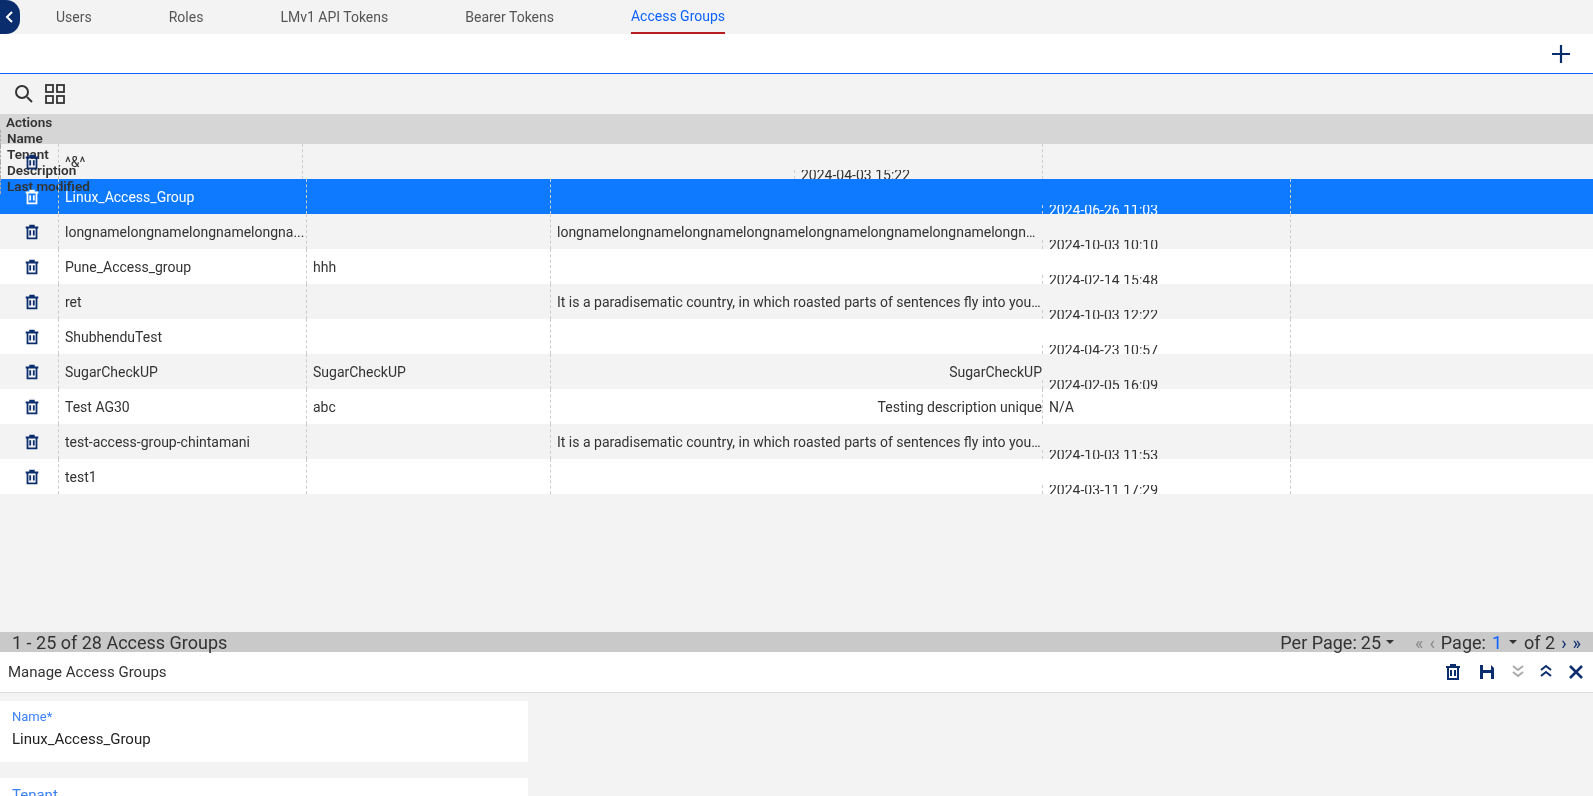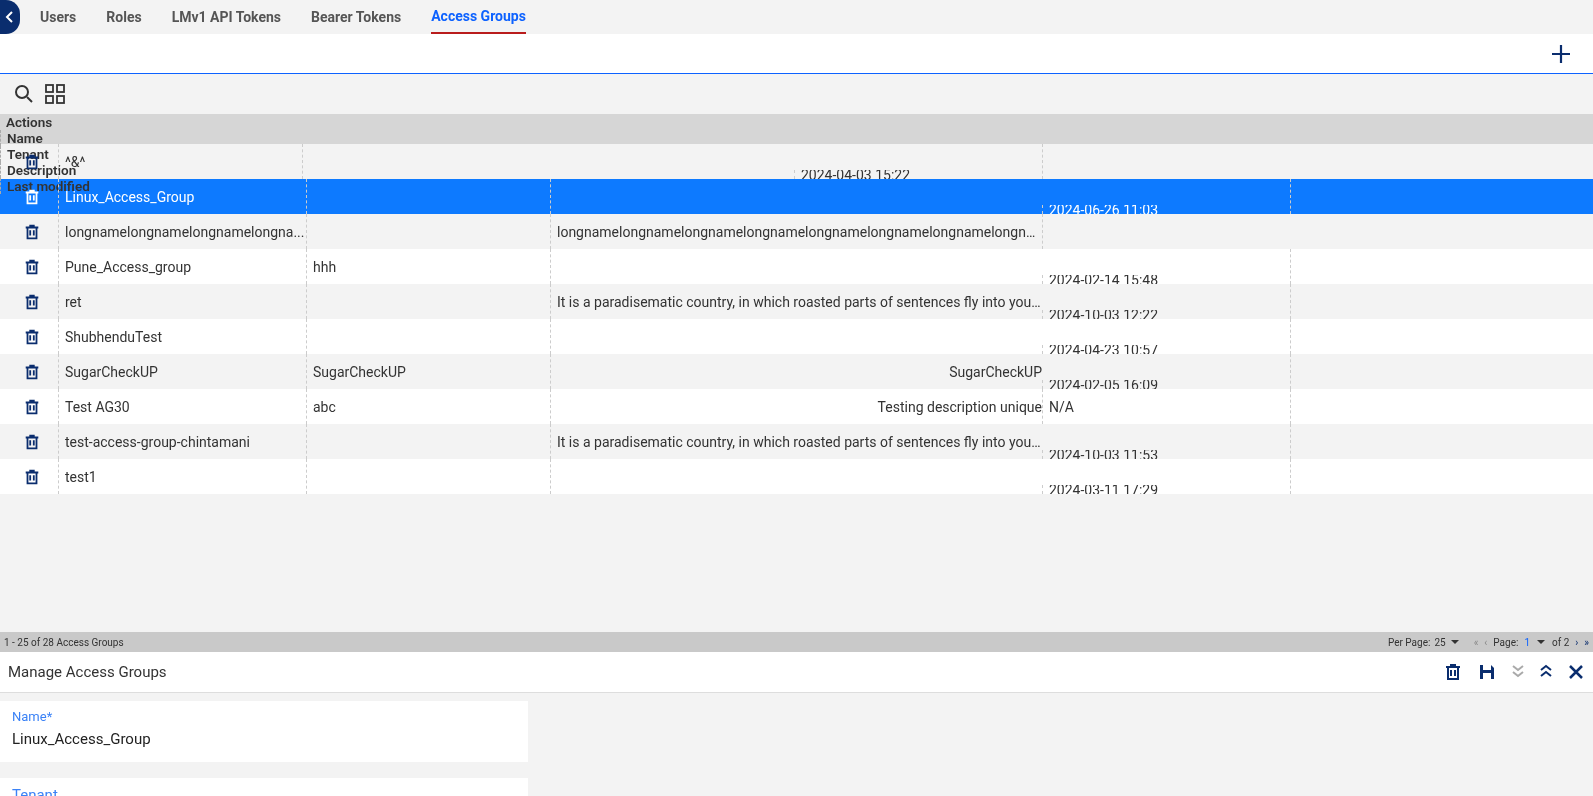--- a/index.html
+++ b/index.html
@@ -1,20 +1,20 @@
 <!DOCTYPE html>
 <html><head>
 <meta charset="utf-8">
 <style>
   * { box-sizing: border-box; margin: 0; padding: 0; }
   html, body { width: 1593px; height: 796px; font-family: -apple-system, BlinkMacSystemFont, "Segoe UI", Roboto, sans-serif; overflow: hidden; background: #f3f3f3; }
   
   .top-bar { display: flex; align-items: center; height: 34px; background: #f3f3f3; }
   .back-btn { width: 20px; height: 34px; background: #0a2d6e; display: flex; align-items: center; justify-content: center; cursor: pointer; border-top-right-radius: 14px; border-bottom-right-radius: 14px; }
-  .tabs { display: flex; align-items: center; height: 34px; margin-left: 20px; gap: 30px; font-weight: bold; }
+  .tabs { display: flex; align-items: center; height: 34px; margin-left: 36px; gap: 77px; }
   .tab { font-size: 14px; color: #555; cursor: pointer; padding: 8px 0; }
   .tab.active { color: #0d62ff; border-bottom: 2px solid #b91c1c; }
   
   .toolbar { height: 40px; background: #fff; display: flex; align-items: center; justify-content: flex-end; padding: 0 20px; border-bottom: 1px solid #0d62ff; }
   .add-btn { cursor: pointer; }
   
   .filter-row { height: 40px; background: #f3f3f3; display: flex; align-items: center; padding: 0 14px; }
   .filter-row input { flex: 1; border: none; background: transparent; outline: none; font-size: 15px; color: #777; margin-left: 12px; }
   .grid-icon { cursor: pointer; margin-left: 10px; }
   
@@ -35,23 +35,23 @@
   .row .cell { display: flex; align-items: center; padding-left: 6px; border-left: 1px dashed #ccc; overflow: hidden; white-space: nowrap; text-overflow: ellipsis; }
   .row .cell.right { justify-content: flex-end; padding-right: 6px; margin-top: 26px; }
   .row .col-name { width: 248px; }
   .row .col-tenant { width: 244px; }
   .row .col-desc { width: 492px; }
   .row .col-lastmod { width: 248px; }
   .row .col-extra { flex: 1; }
   .trash { cursor: pointer; }
   .cell span { overflow: hidden; white-space: nowrap; text-overflow: ellipsis; display: block; width: 100%; }
   
-  .status-bar { height: 20px; background: #c9c9c9; display: flex; align-items: center; font-size: 10px; padding: 0 4px; color: #333; }
+  .status-bar { height: 20px; background: #c9c9c9; display: flex; align-items: center; font-size: 18px; padding: 0 12px; color: #333; }
   .status-left { flex: 1; }
-  .status-right { display: flex; }
+  .status-right { display: flex; gap: 6px; }
   .per-page { display: flex; align-items: center; gap: 4px; margin-right: 14px; }
   .paging { display: flex; align-items: center; gap: 6px; }
   .paging .nav-btn { cursor: pointer; color: #888; }
   .paging .nav-btn.enabled { color: #0a2d6e; }
   .page-input-mark { color: #0d62ff; }
   
   .detail-header { height: 41px; background: #fff; display: flex; align-items: center; padding: 0 8px; border-bottom: 1px solid #ddd; justify-content: center; }
   .detail-title { flex: 1; font-size: 15px; color: #333; }
   .detail-actions { display: flex; align-items: center; gap: 14px; }
   .detail-actions .icon-btn { cursor: pointer; }
@@ -160,20 +160,23 @@
       </div>
       <div class="cell col-name">
         <span>longnamelongnamelongnamelongna...</span>
       </div>
       <div class="cell col-tenant">
         <span></span>
       </div>
       <div class="cell col-desc">
         <span>longnamelongnamelongnamelongnamelongnamelongnamelongnamelongnam...</span>
       </div>
+      <div class="cell col-lastmod right">
+        <span>2024-10-03 10:10</span>
+      </div>
       <div class="cell col-extra"></div>
     </div>
     <div class="row">
       <div class="col-actions">
         <span class="trash"><span><svg width="18" height="18" viewBox="0 0 20 20">
               <path d="M3 5 H17 M5 5 V17 H15 V5 M8 5 V3 H12 V5 M8 8 V14 M12 8 V14" stroke="#0a2d6e" stroke-width="2" fill="none"></path>
             </svg></span></span>
       </div>
       <div class="cell col-name">
         <span>Pune_Access_group</span>

